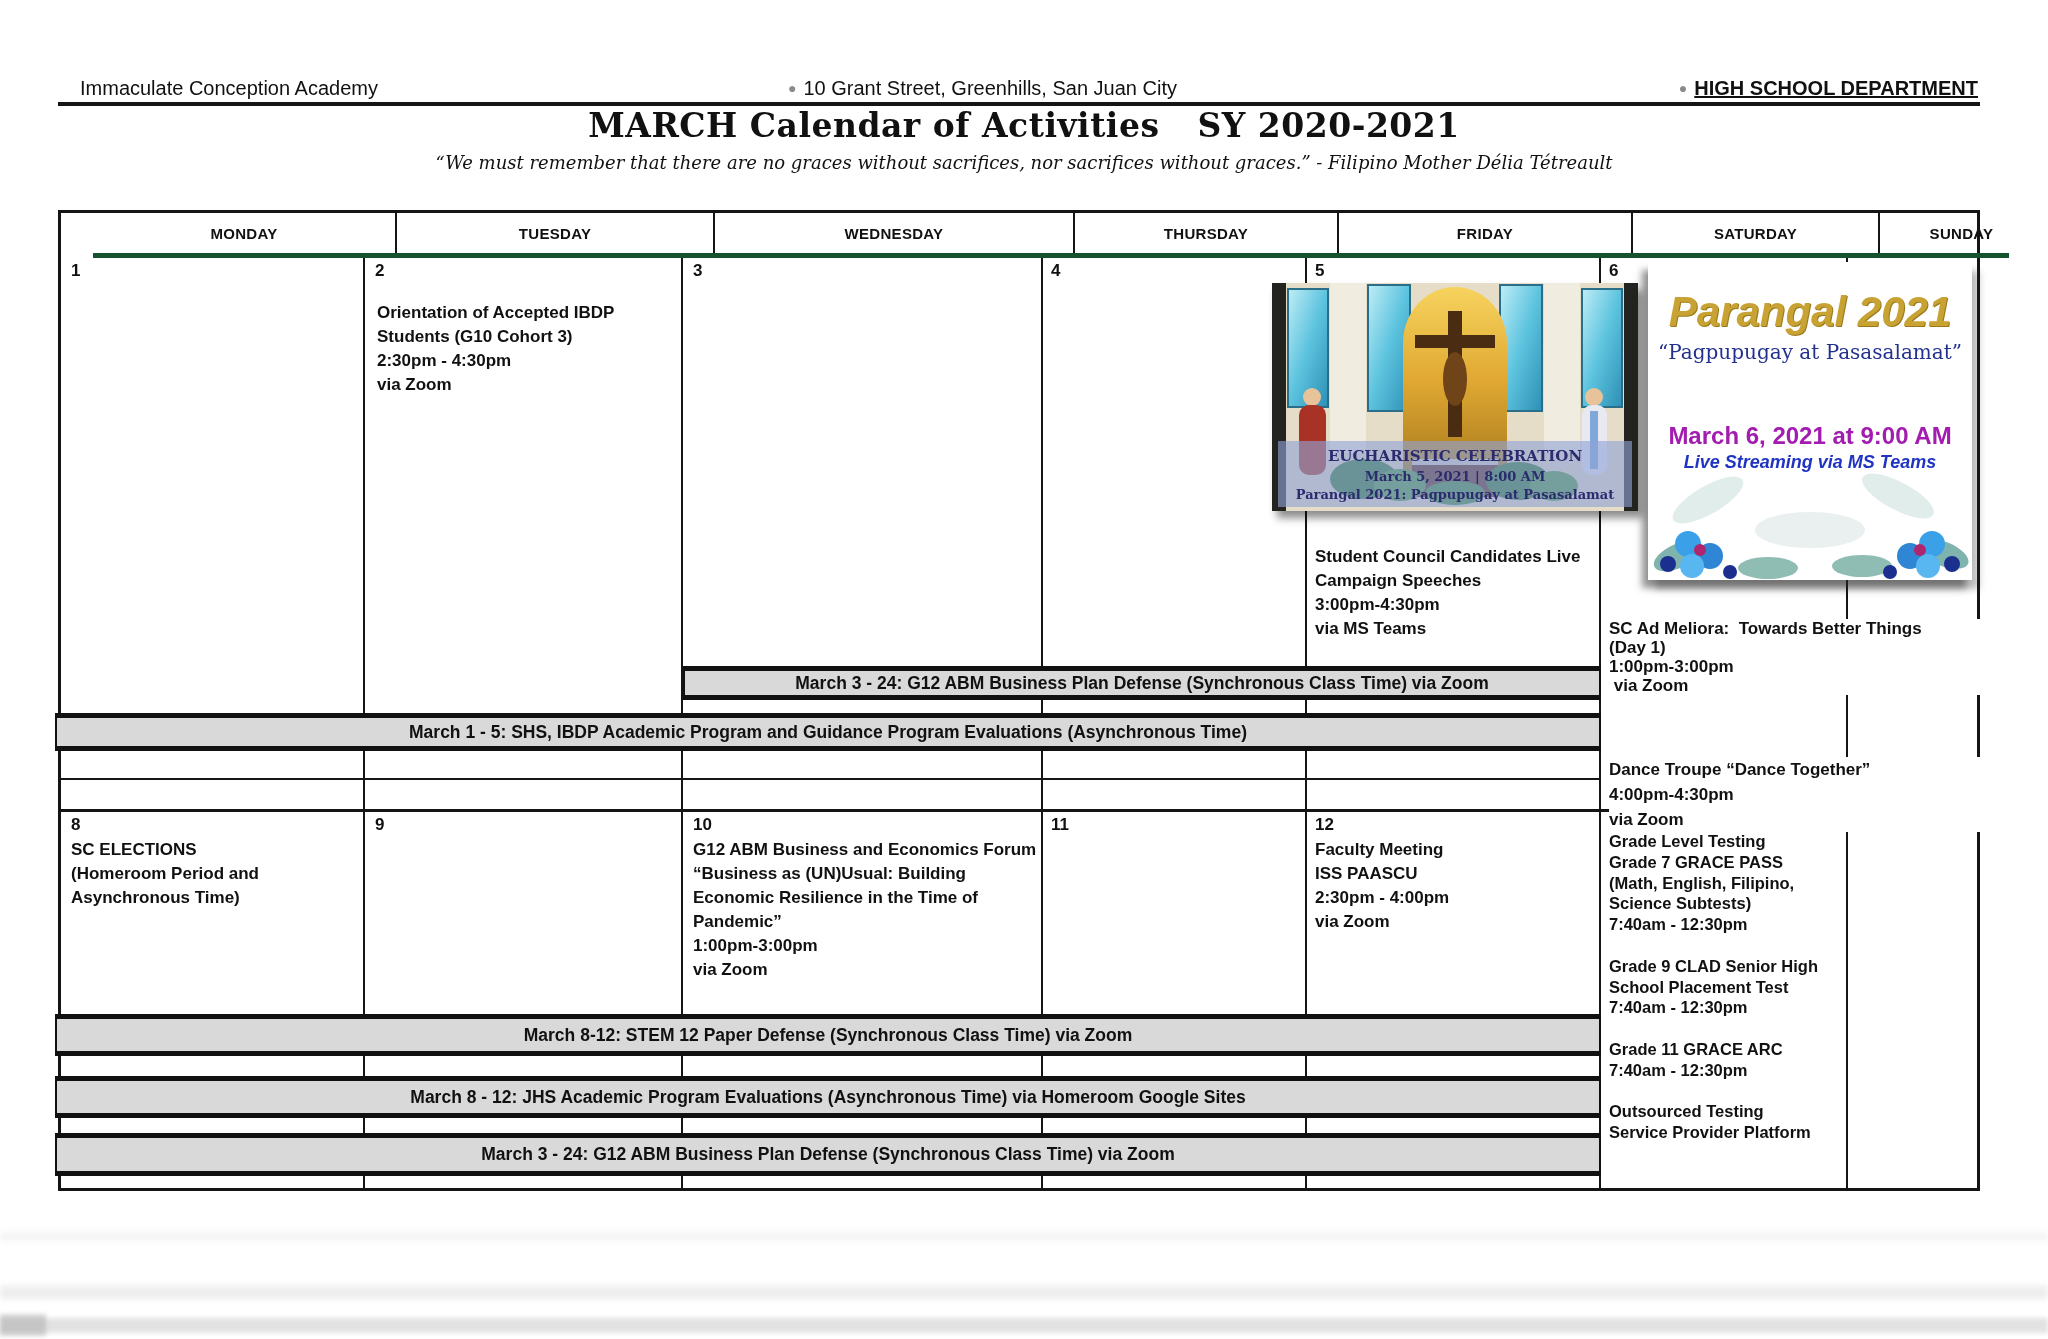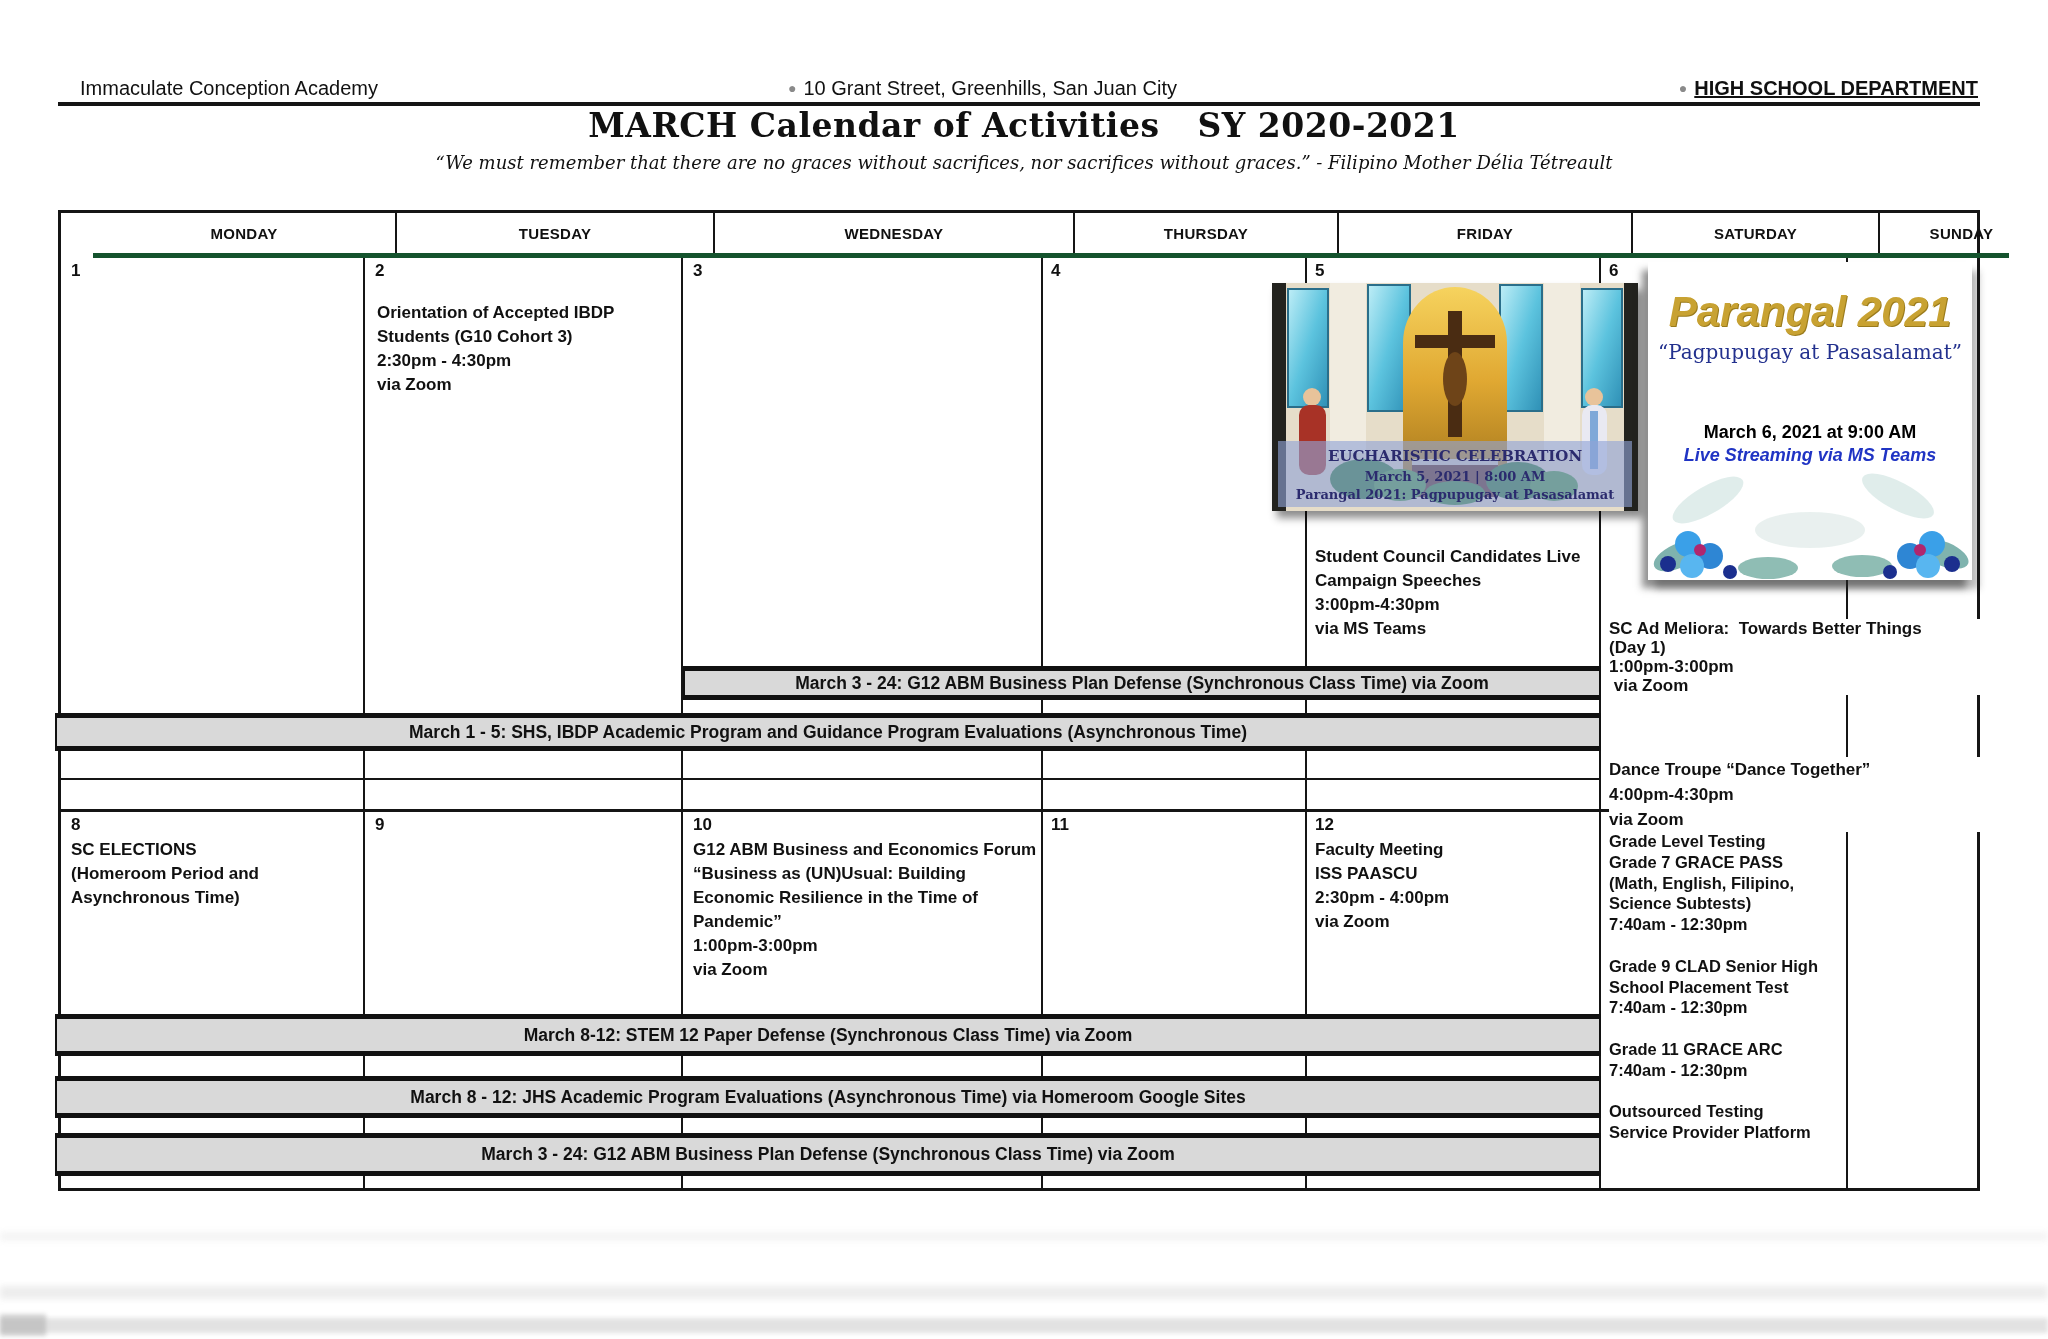--- a/index.html
+++ b/index.html
@@ -65,21 +65,21 @@
     box-shadow:-6px 8px 7px rgba(40,40,40,0.5), 7px 9px 7px rgba(40,40,40,0.3);
     overflow:hidden; text-align:center;
   }
   .parangal-title {
     margin-top:26px; font-family:Liberation Sans, sans-serif; font-style:italic; font-weight:bold;
     font-size:42px; color:#c8a232; text-shadow:1px 1px 0 #9a7b1c;
   }
   .parangal-sub {
     margin-top:4px; font-family:"DejaVu Serif", serif; font-size:20px; color:#23318e;
   }
-  .parangal-date { margin-top:58px; font-weight:bold; font-size:18px; color:#000000; }
+  .parangal-date { margin-top:58px; font-weight:bold; font-size:24px; color:#a21caf; }
   .parangal-stream { margin-top:2px; font-weight:bold; font-size:18px; color:#2034c4;font-style:italic; }
   .parangal-flowers { position:absolute; left:0; bottom:0; width:324px; height:120px; }
   
   .artifact { position:absolute; background:#9a9a9a; z-index:0; }
 </style>
 </head>
 <body>
 
 <div class="page">
 

